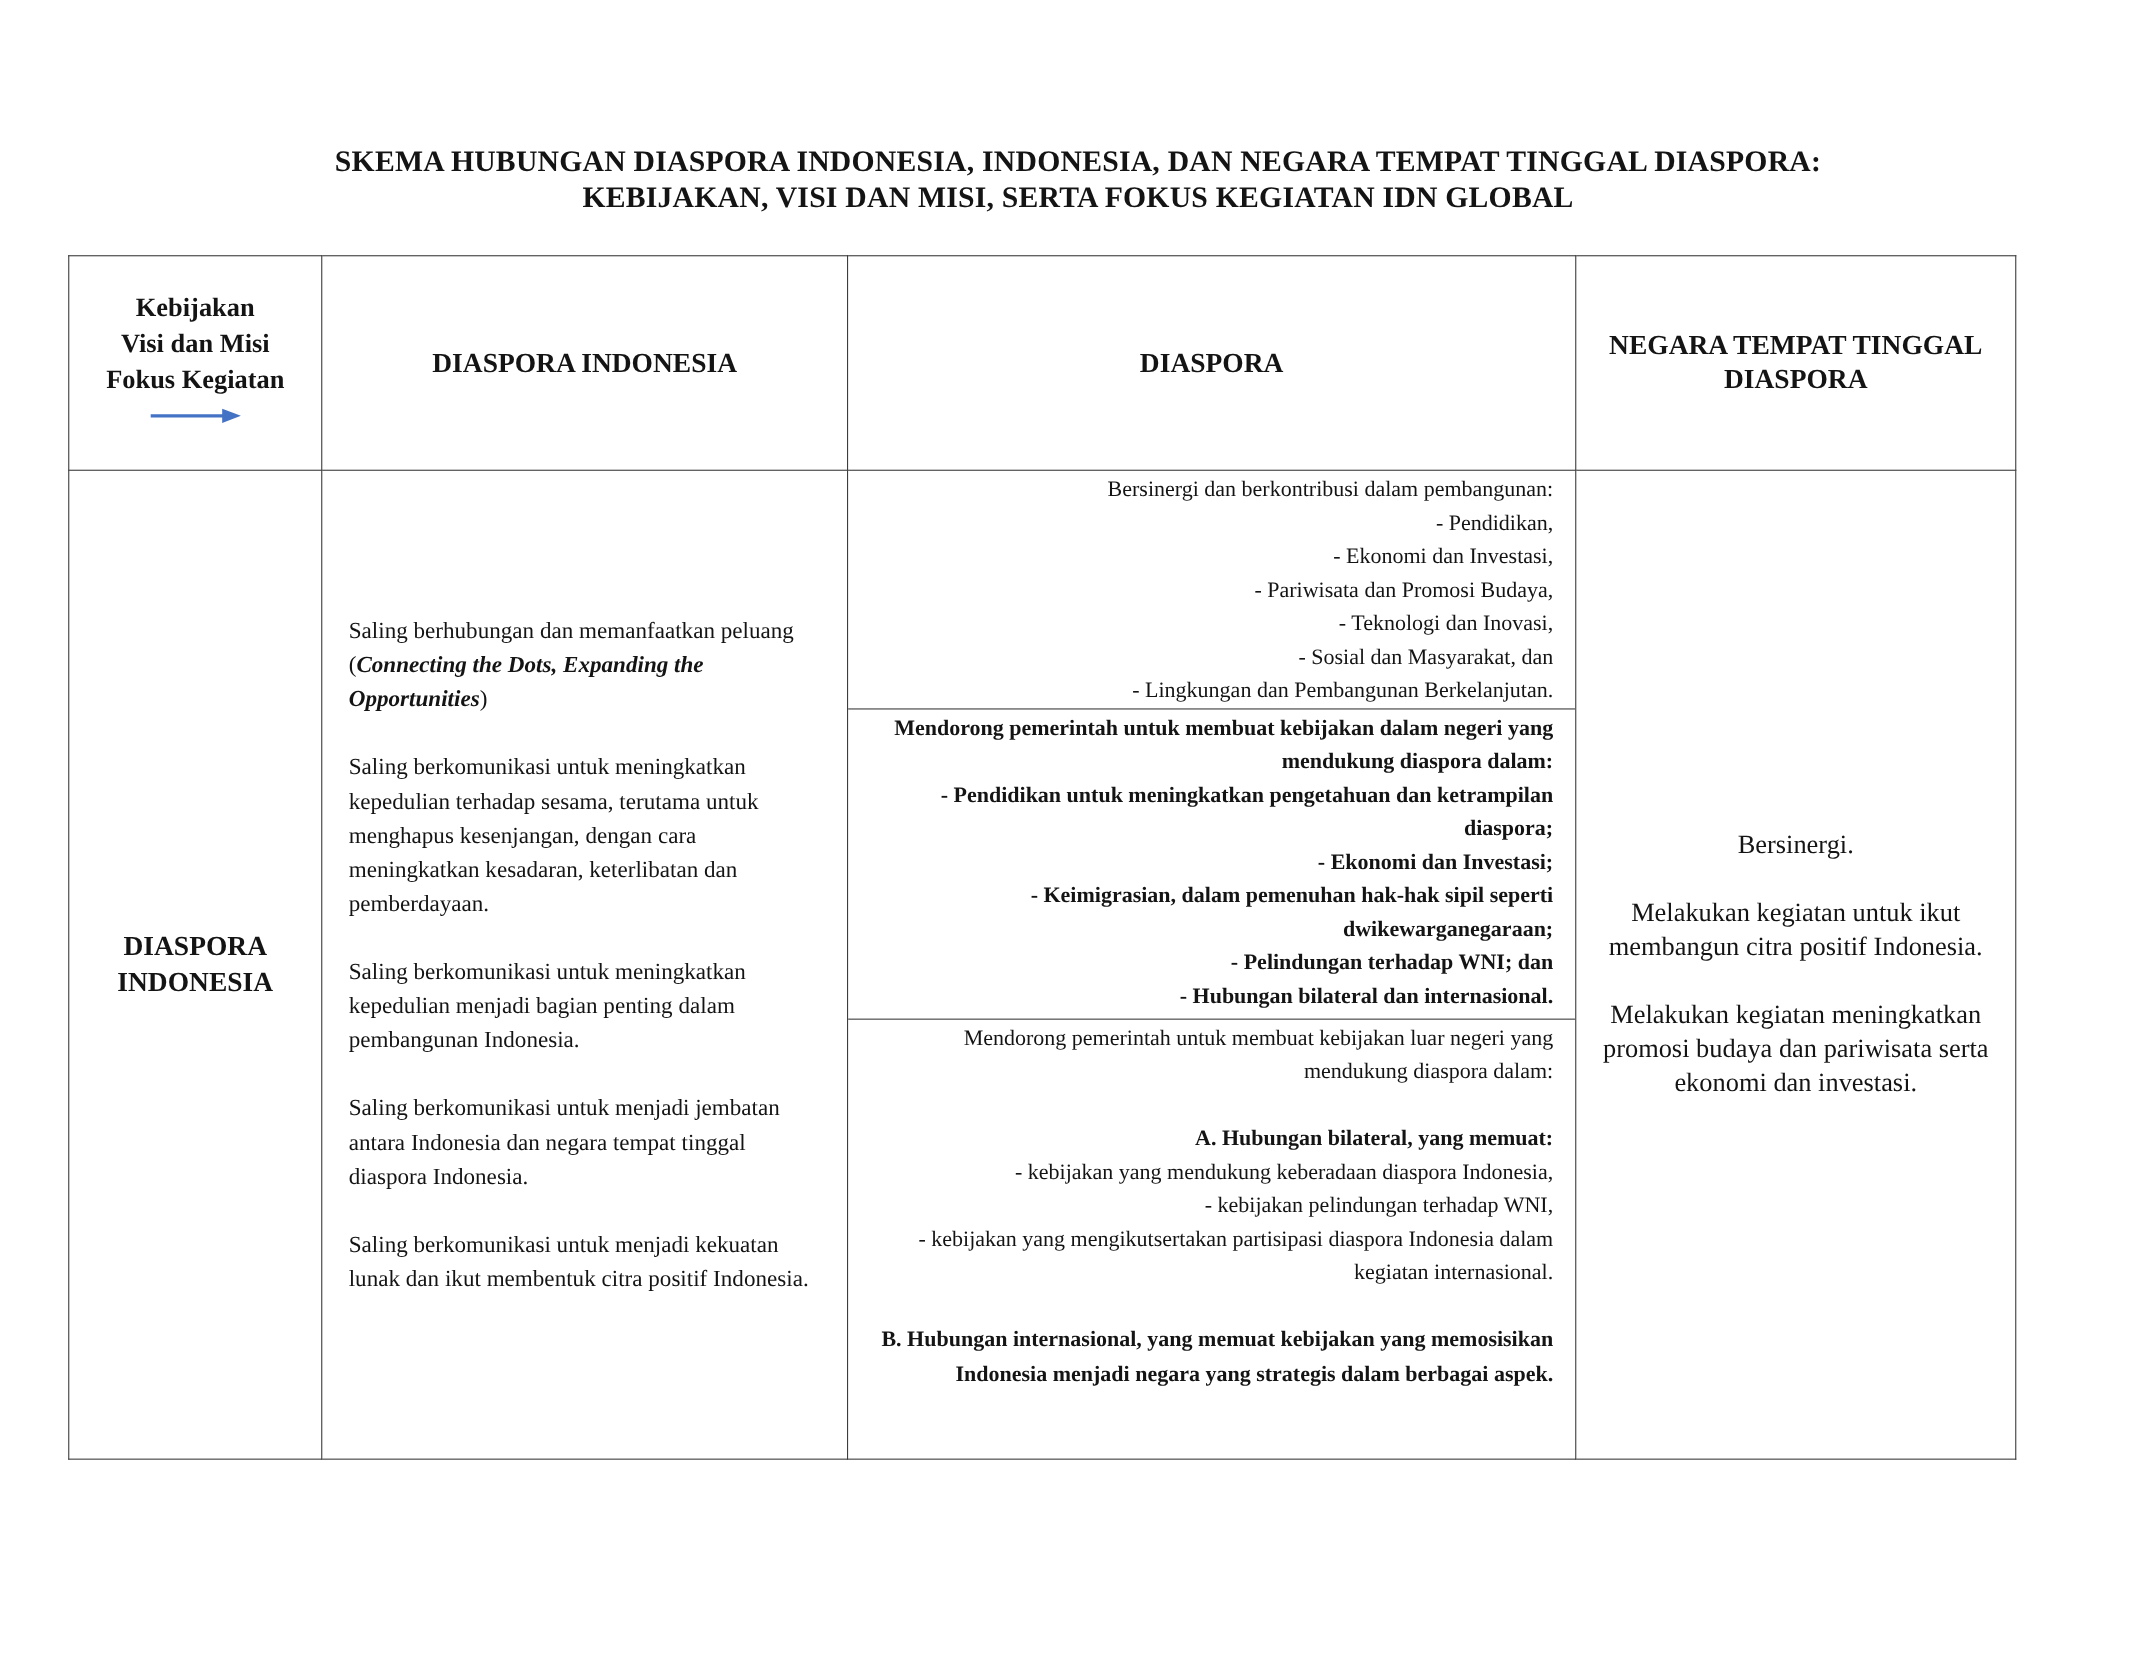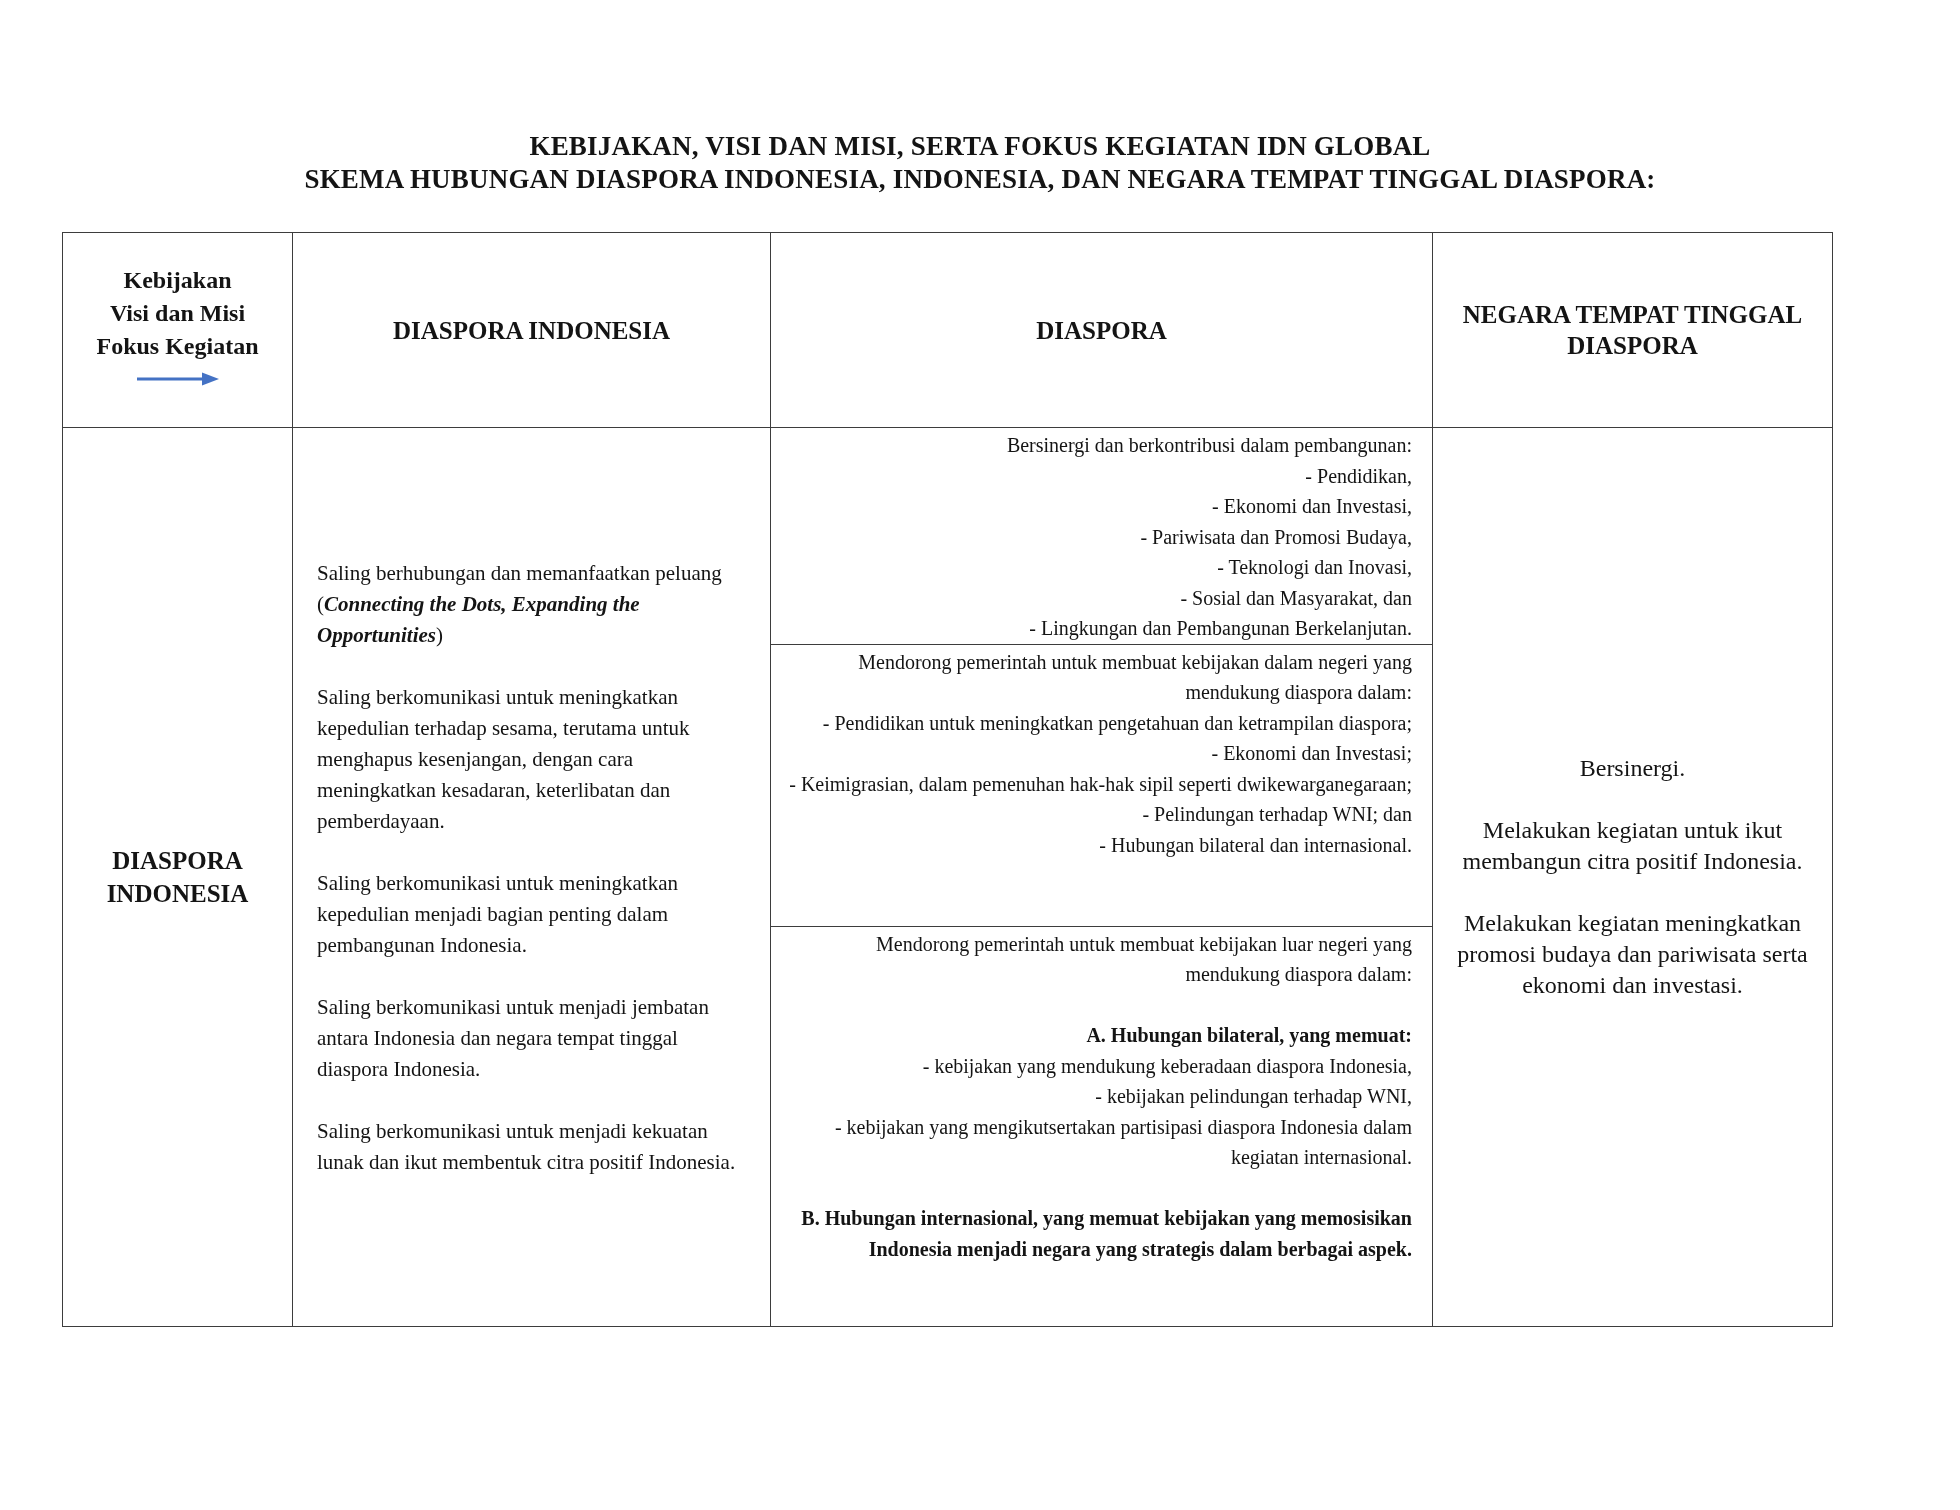--- a/index.html
+++ b/index.html
@@ -41,35 +41,35 @@
   td.b2 {
     vertical-align: middle; font-size: 21px; line-height: 31px;
     padding: 0 32px 0 24px; text-align: left;
   }
   td.b2 p { margin: 0 0 31px 0; }
   td.b2 p:last-child { margin-bottom: 18px; }
   .emphasis { font-weight: bold; font-style: italic; }
   td.b3 { vertical-align: top; padding: 0; font-size: 20px; line-height: 30.5px; text-align: right; }
   .subcell { box-sizing: border-box; padding: 2px 20px 0 10px; }
   .subcell.s1 { min-height: 216px; border-bottom: 1.5px solid #3d3d3d; }
-  .subcell.s2 { min-height: 282px; border-bottom: 1.5px solid #3d3d3d; }
+  .subcell.s2 { min-height: 282px; border-bottom: 1.5px solid #3d3d3d; font-weight: bold; }
   .subcell .gap-before { margin-top: 30.5px; font-weight: bold; }
   td.b4 {
     vertical-align: middle; font-size: 24px; line-height: 31px;
     padding: 0 10px 0 10px; text-align: left;
   }
   td.b4 p { margin: 0 0 31px 0; text-align: center; }
   td.b4 p:last-child { margin-bottom: 0; }
 </style>
 </head>
 <body>
 
 <div class="doc-title">
+  <div>SKEMA HUBUNGAN DIASPORA INDONESIA, INDONESIA, DAN NEGARA TEMPAT TINGGAL DIASPORA:</div>
   <div>KEBIJAKAN, VISI DAN MISI, SERTA FOKUS KEGIATAN IDN GLOBAL</div>
-  <div>SKEMA HUBUNGAN DIASPORA INDONESIA, INDONESIA, DAN NEGARA TEMPAT TINGGAL DIASPORA:</div>
 </div>
 
 <table class="schema-table">
   <colgroup>
     <col class="c1">
       <col class="c2">
       <col class="c3">
       <col class="c4">
   </colgroup>
   <thead>

